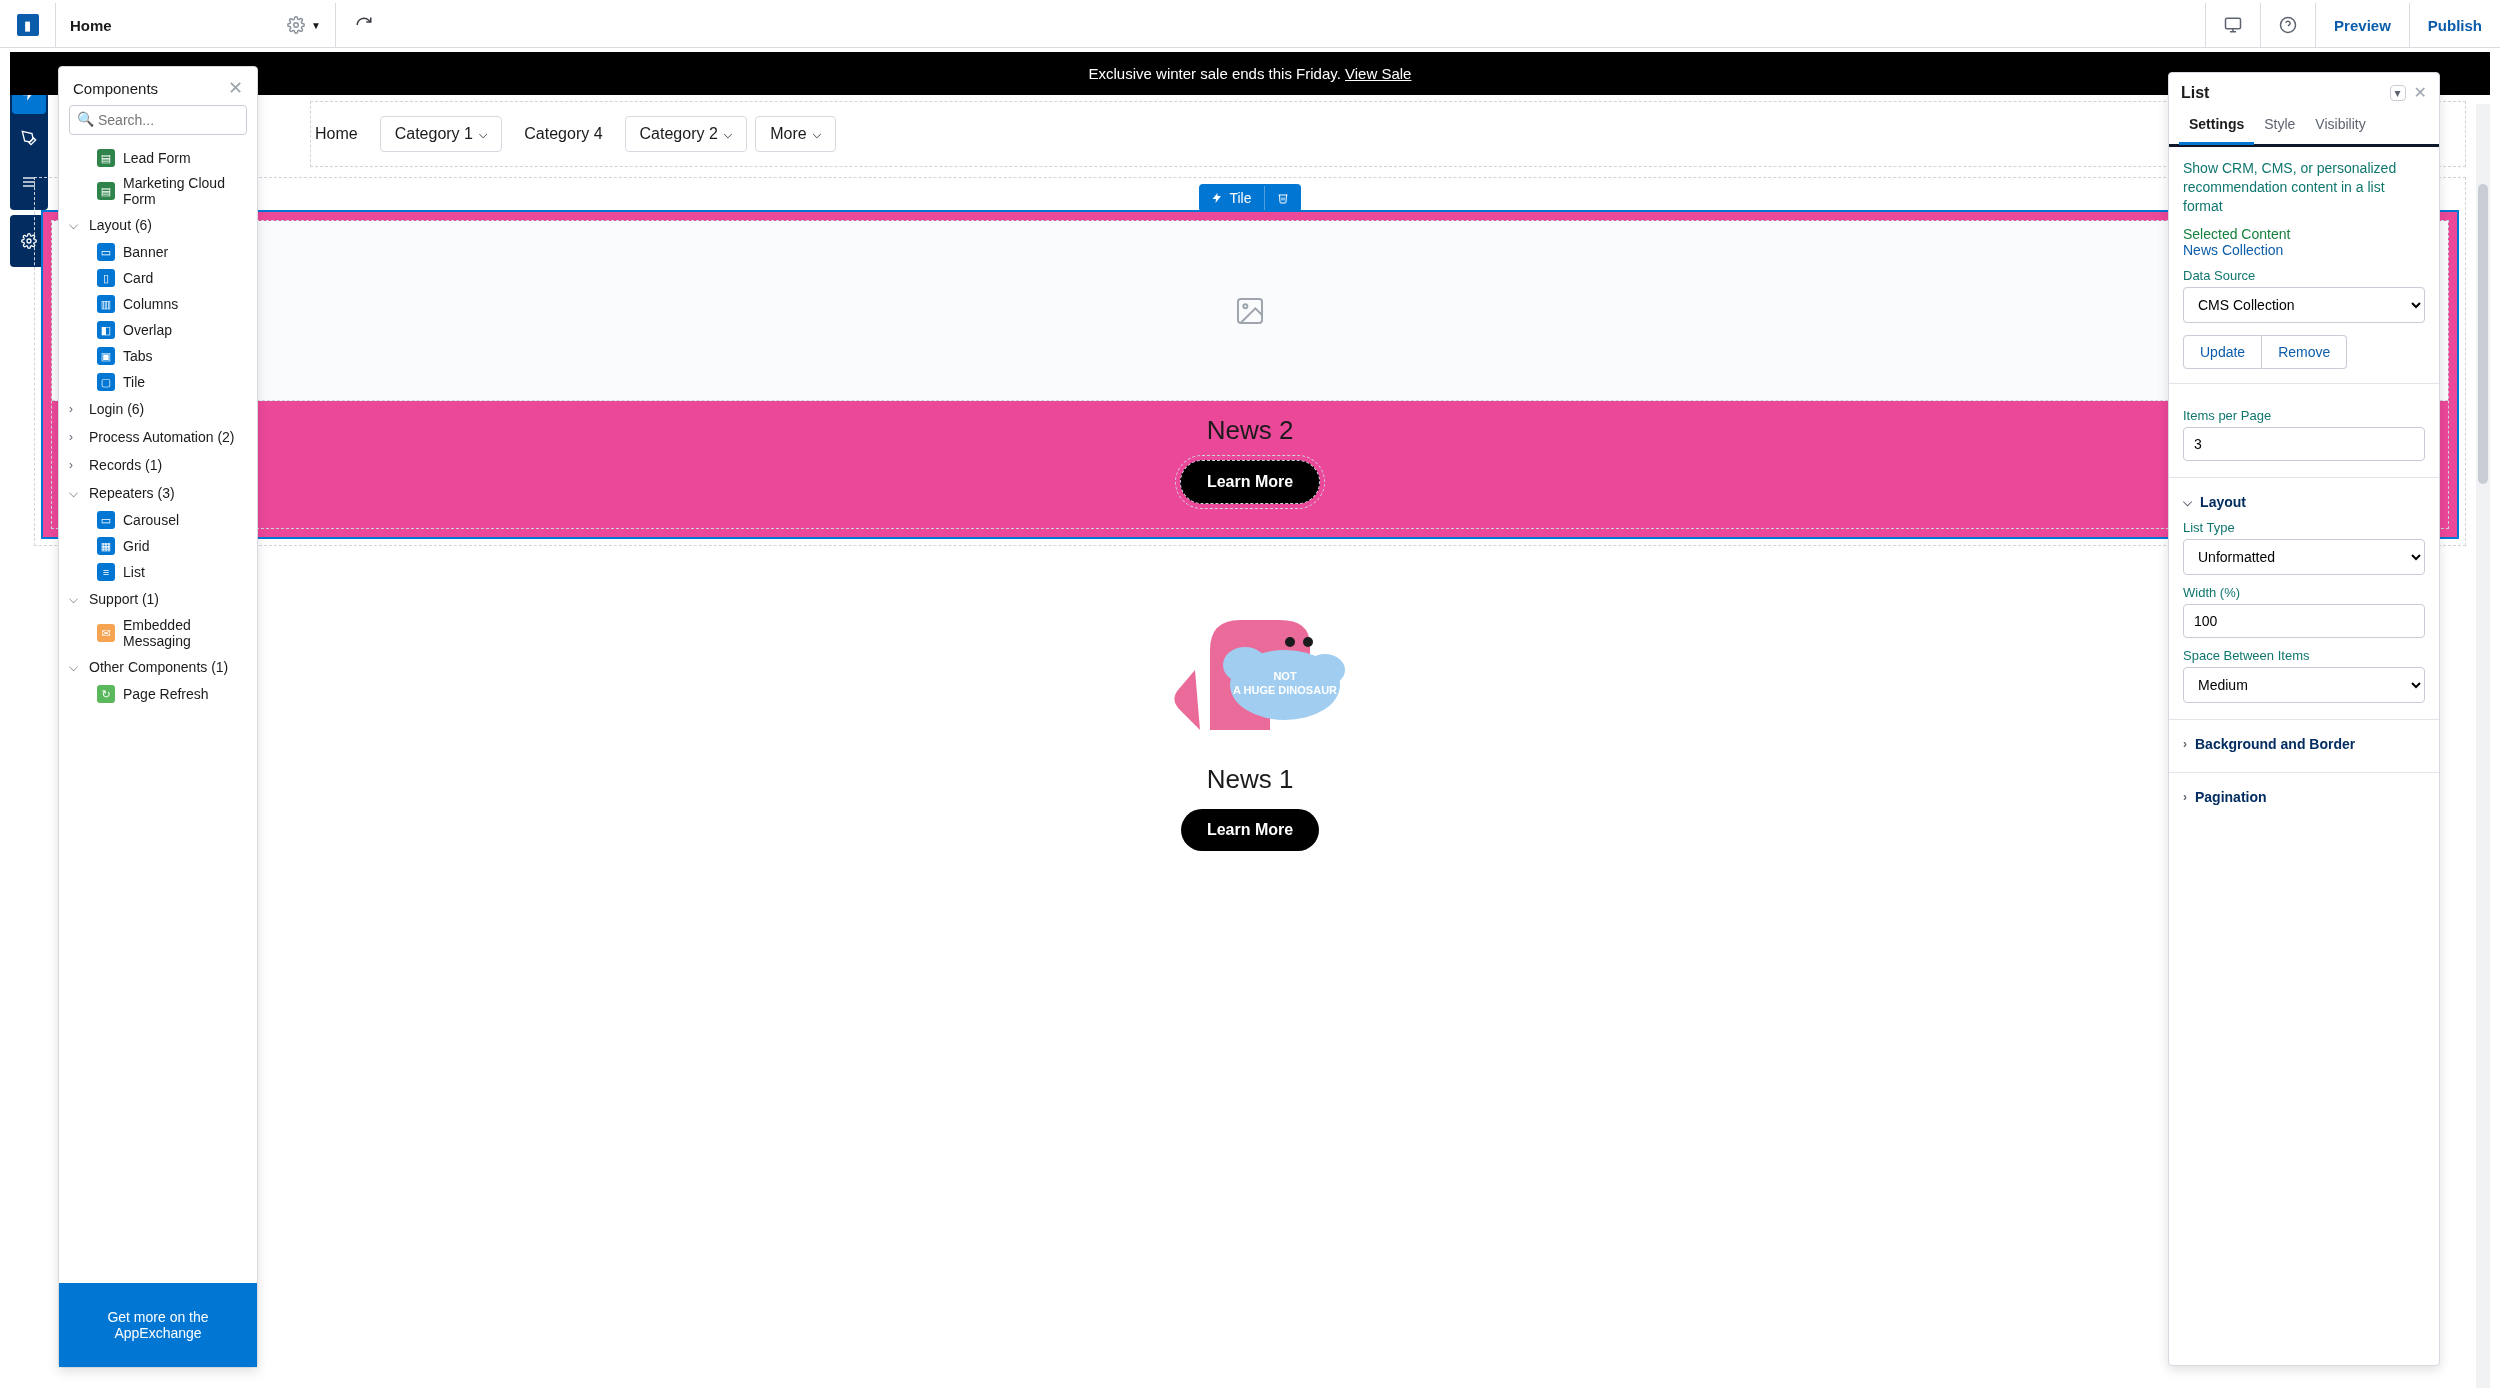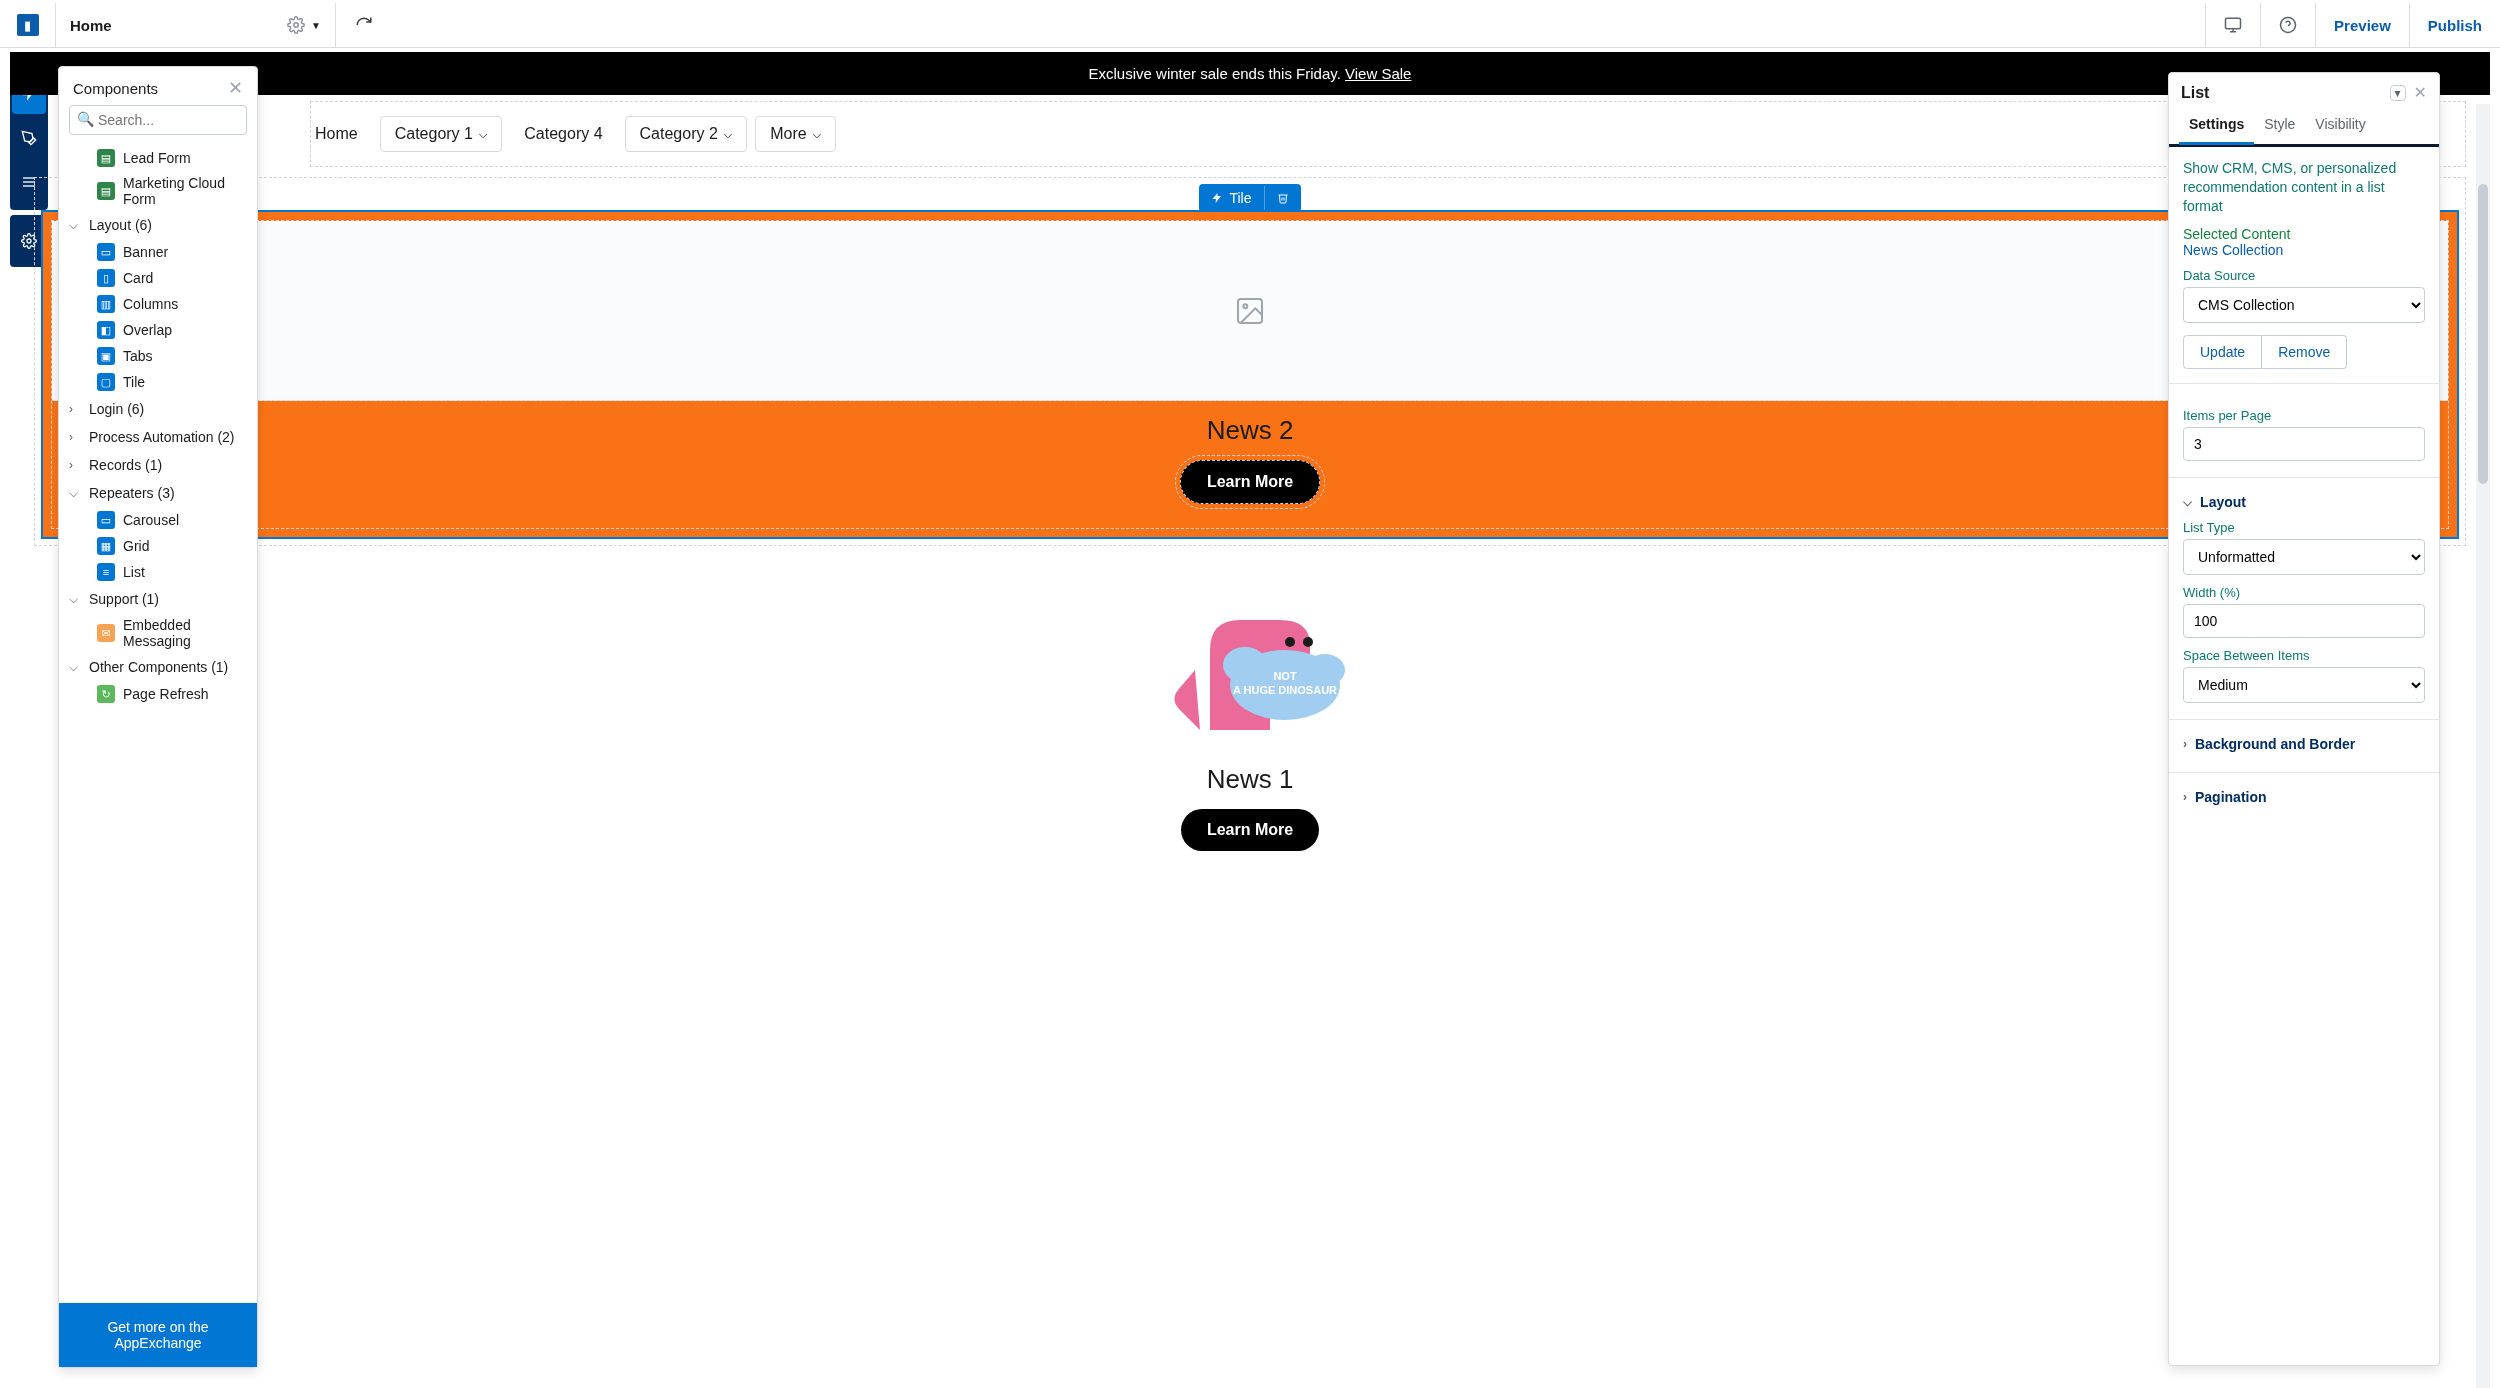--- a/index.html
+++ b/index.html
@@ -32,40 +32,40 @@
 .search-wrap { padding:0 10px 8px;}
 .search-box { position:relative; }
 .search-box input { width:100%; padding:6px 8px 6px 28px; border:1px solid #c8cdd5; border-radius:4px; font-size:14px;}
 .search-box .sicon { position:absolute; left:8px; top:6px; color:#9ea5ae; font-size:14px;}
 .tree { flex:1; overflow-y:auto; padding:2px 0 10px;}
 .tree-item { display:flex; align-items:center; padding:4px 12px; font-size:14px; color:#1b1b1b; cursor:pointer; gap:8px;}
 .tree-item .comp-icon { width:18px; height:18px; border-radius:3px; display:flex; align-items:center; justify-content:center; font-size:11px; color:#fff; flex-shrink:0;}
 .tree-item.group { font-size:14px; color:#1b1b1b; padding:6px 10px; gap:6px;}
 .tree-item.group .chev { color:#5d6470; font-size:12px; width:14px;}
 .tree-item.indent { padding-left:38px;}
-.panel-footer { background:#0176d3; color:#fff; text-align:center; padding:16px; font-size:14px; cursor:pointer;}
+.panel-footer { background:#0176d3; color:#fff; text-align:center; padding:26px; font-size:14px; cursor:pointer;}
 .tree::-webkit-scrollbar { width:8px;}
 .tree::-webkit-scrollbar-thumb { background:#c8cdd5; border-radius:4px;}
 
 
 .canvas-area { position:absolute; left:10px; right:10px; top:52px; bottom:0; overflow:hidden;}
 .canvas-inner { margin-left:0; height:100%; overflow-y:auto; position:relative;}
 .announcement-bar { background:#000; color:#fff; text-align:center; padding:13px; font-size:15px;}
 .announcement-bar a { color:#fff; text-decoration:underline; }
 .site-nav { display:flex; align-items:center; gap:8px; padding:14px 30px; background:#fff; border:1px dashed #cfd4db; margin:6px 24px 0;}
 .nav-item { padding:8px 14px; border:1px solid #d6dae0; border-radius:4px; font-size:16px; color:#1b1b1b; display:flex; align-items:center; gap:6px; cursor:pointer;}
 .nav-item.plain { border:none;}
 .nav-search { flex:0 0 720px;}
 .nav-search input { width:100%; padding:10px 12px; border:1px solid #b6bdc7; font-size:16px; border-radius:2px;}
 .canvas-dashed { margin:10px 24px; border:1px dashed #cfd4db; padding:6px;}
 .tile-toolbar { display:flex; justify-content:center; margin-bottom:-2px; position:relative; z-index:5;}
 .tile-toolbar .pill { background:#0176d3; color:#fff; display:flex; align-items:center; border-radius:4px; overflow:hidden;}
 .tile-toolbar .pill .seg { padding:6px 12px; display:flex; align-items:center; gap:6px; font-size:14px;}
 .tile-toolbar .pill .seg:last-child { border-left:1px solid rgba(255,255,255,0.3);}
-.selected-list { border:2px solid #0176d3; background:#f97316;}
+.selected-list { border:2px solid #0176d3; background:#ec4899;}
 .tile-card { border:1px dashed #cfd4db; margin:8px; text-align:center; padding:0 0 24px;}
 .tile-image-ph { height:180px; display:flex; align-items:center; justify-content:center; color:#9ea5ae; border-bottom:1px dashed #cfd4db; background:#fafbfc;}
 .tile-title { font-size:26px; color:#1b1b1b; margin:14px 0;}
 .tile-btn { display:inline-block; background:#000; color:#fff; padding:12px 26px; border-radius:24px; font-size:16px; font-weight:600; border:1px dashed #cfd4db; outline:1px dashed #cfd4db; outline-offset:4px;}
 .tile-card.second { border:none; margin:24px 8px 8px;}
 .dino-svg { height:180px; display:flex; align-items:center; justify-content:center;}
 .canvas-scrollbar { position:absolute; right:0; top:52px; bottom:0; width:14px; background:#f1f2f4;}
 .canvas-scrollbar .thumb { position:absolute; left:2px; right:2px; top:80px; height:300px; background:#c8cdd5; border-radius:5px;}
 
 

